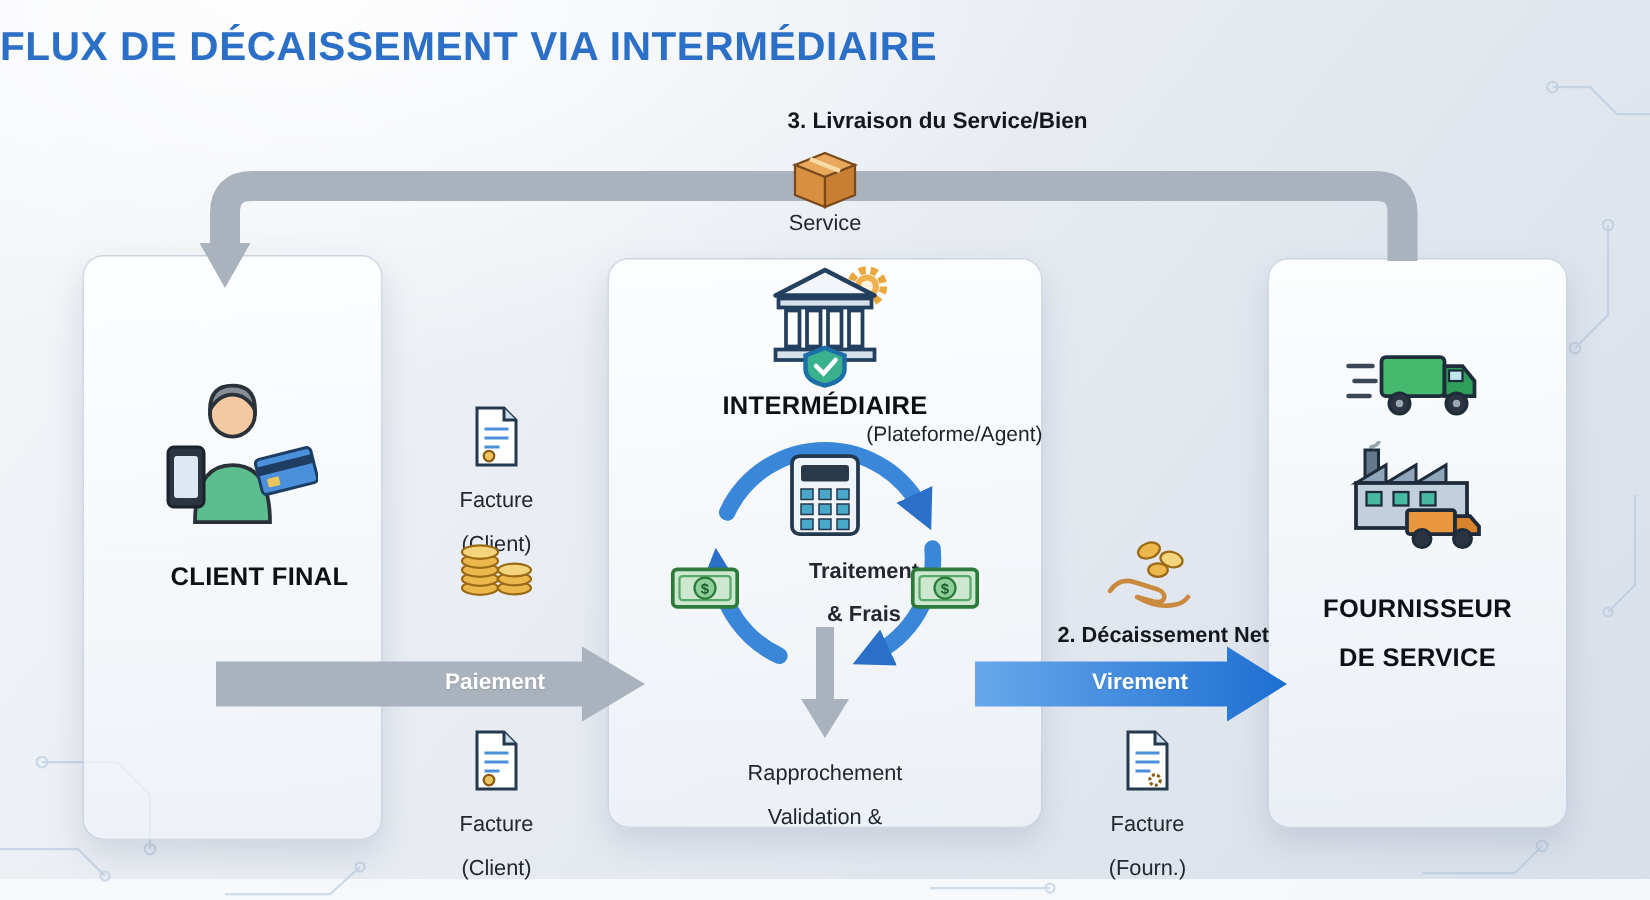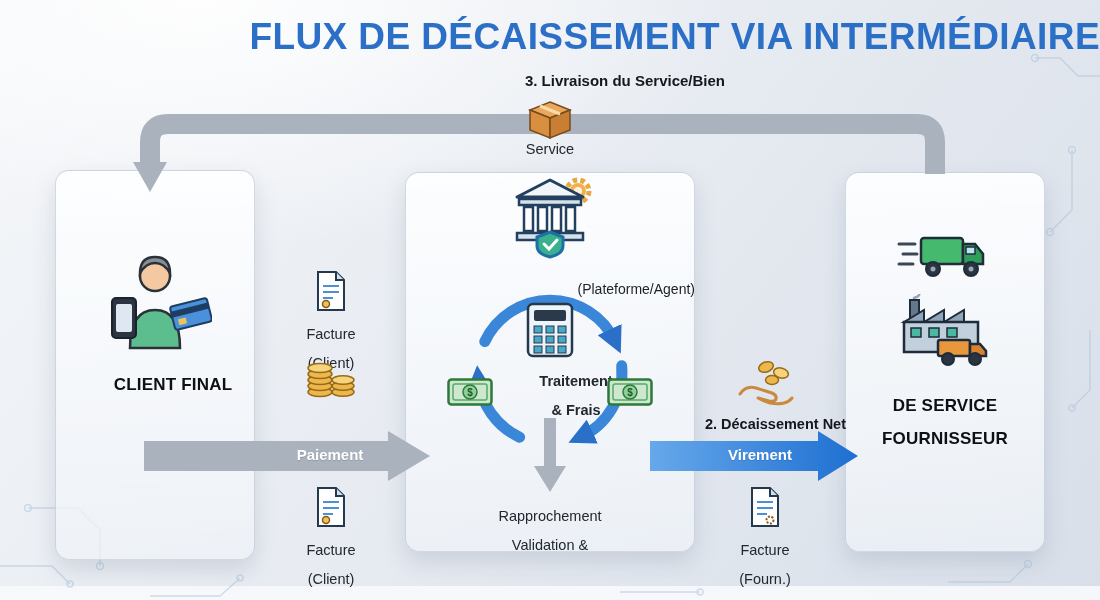--- a/index.html
+++ b/index.html
@@ -7,22 +7,22 @@
   body { font-family:"Liberation Sans", sans-serif; }
   .stage {
     position:relative; width:1100px; height:600px; overflow:hidden;
     background:
       radial-gradient(900px 420px at 18% 0%, rgba(255,255,255,0.92), rgba(255,255,255,0) 60%),
       linear-gradient(128deg, #f4f6f9 0%, #e8ecf2 45%, #d8dfe9 100%);
   }
   .abs { position:absolute; }
   svg.abs { display:block; }
   .title {
-    position:absolute; left:0; right:0; top:16px; text-align:right;
-    font-size:37px; font-weight:800; color:#2b6fc7; letter-spacing:.4px;
+    position:absolute; left:0; right:0; top:16px; text-align:left;
+    font-size:27px; font-weight:800; color:#2b6fc7; letter-spacing:.4px;
   }
   .card {
     position:absolute; border-radius:14px;
     background:linear-gradient(180deg, rgba(253,254,255,0.95) 0%, rgba(239,243,248,0.72) 100%);
     border:1px solid rgba(173,186,202,0.55);
     box-shadow:0 10px 22px rgba(108,124,145,0.22), inset 0 1px 0 rgba(255,255,255,0.9);
   }
   .step-label { position:absolute; text-align:right; font-weight:700; font-size:14.5px; color:#14181d; line-height:1.16; }
   .caption   { position:absolute; text-align:center; font-size:14.5px; color:#23282e; line-height:1.16; }
   .card-title{ position:absolute; text-align:center; font-size:17px; font-weight:800; color:#0d1014; line-height:1.24; letter-spacing:.2px; }
@@ -152,20 +152,21 @@
         <rect x="33" y="31" width="9" height="24"></rect>
       <rect x="47" y="31" width="9" height="24"></rect>
         <rect x="61" y="31" width="9" height="24"></rect>
     </g>
     <rect x="12" y="57" width="66" height="7" fill="#d6e1ec" stroke="#23405f" stroke-width="2.5"></rect>
     <g>
       <path d="M45 56 L58 61 V70 Q58 78 45 81 Q32 78 32 70 V61 Z" fill="#38b18c" stroke="#1e6fa8" stroke-width="3"></path>
       <path d="M39 68 L44 73 L52 64" fill="none" stroke="#ffffff" stroke-width="3" stroke-linecap="round"></path>
     </g>
   </svg>
+  <div class="card-title" style="left:405px; top:260px; width:290px;">INTERMÉDIAIRE</div>
   <div class="card-sub" style="left:405px; top:281px; width:290px;">(Plateforme/Agent)</div>
 
   <svg class="abs" style="left:430px; top:277px;" width="240" height="200" viewBox="0 0 240 200">
     <defs>
       <marker id="arcHead" viewBox="0 0 10 10" refX="5" refY="5" markerWidth="2.4" markerHeight="2.4" orient="auto">
         <path d="M0 0 L10 5 L0 10 Z" fill="#2a6fc8"></path>
       </marker>
     </defs>
     <g fill="none" stroke="#3a86d8" stroke-width="11" stroke-linecap="round">
       <path d="M54.8 64.6 A72 72 0 0 1 185.2 64.6" marker-end="url(#arcHead)"></path>
@@ -273,17 +274,17 @@
         <rect x="51" y="34" width="10" height="9"></rect>
     </g>
     <g>
       <rect x="42" y="46" width="32" height="16" rx="2" fill="#e8973d" stroke="#1e2b3a" stroke-width="2.5"></rect>
       <path d="M74 50 H84 L90 57 V62 H74 Z" fill="#d8822e" stroke="#1e2b3a" stroke-width="2.5"></path>
       <circle cx="52" cy="65" r="6" fill="#2b3440" stroke="#1e2b3a" stroke-width="2"></circle>
       <circle cx="79" cy="65" r="6" fill="#2b3440" stroke="#1e2b3a" stroke-width="2"></circle>
     </g>
   </svg>
   <div class="card-title" style="left:845px; top:383px; width:200px;">
+    <span class="line">FOURNISSEUR</span>
     <span class="line">DE SERVICE</span>
-    <span class="line">FOURNISSEUR</span>
   </div>
 
 </div>
 
 </body></html>

